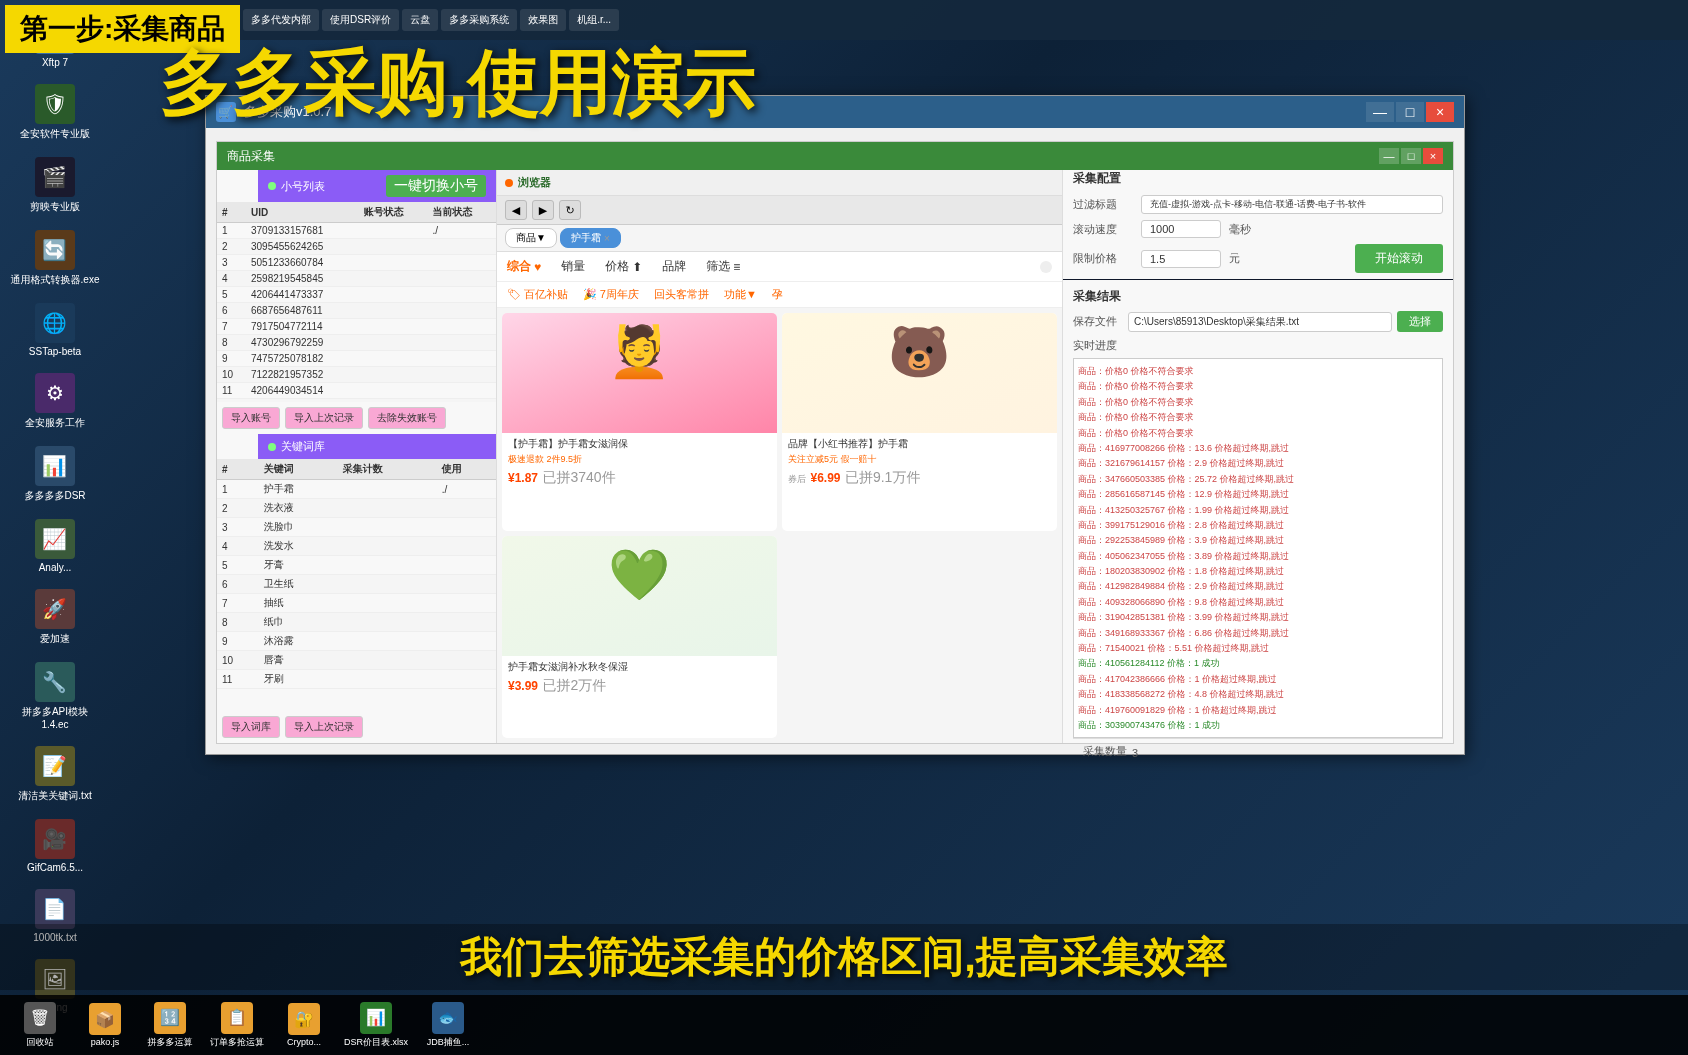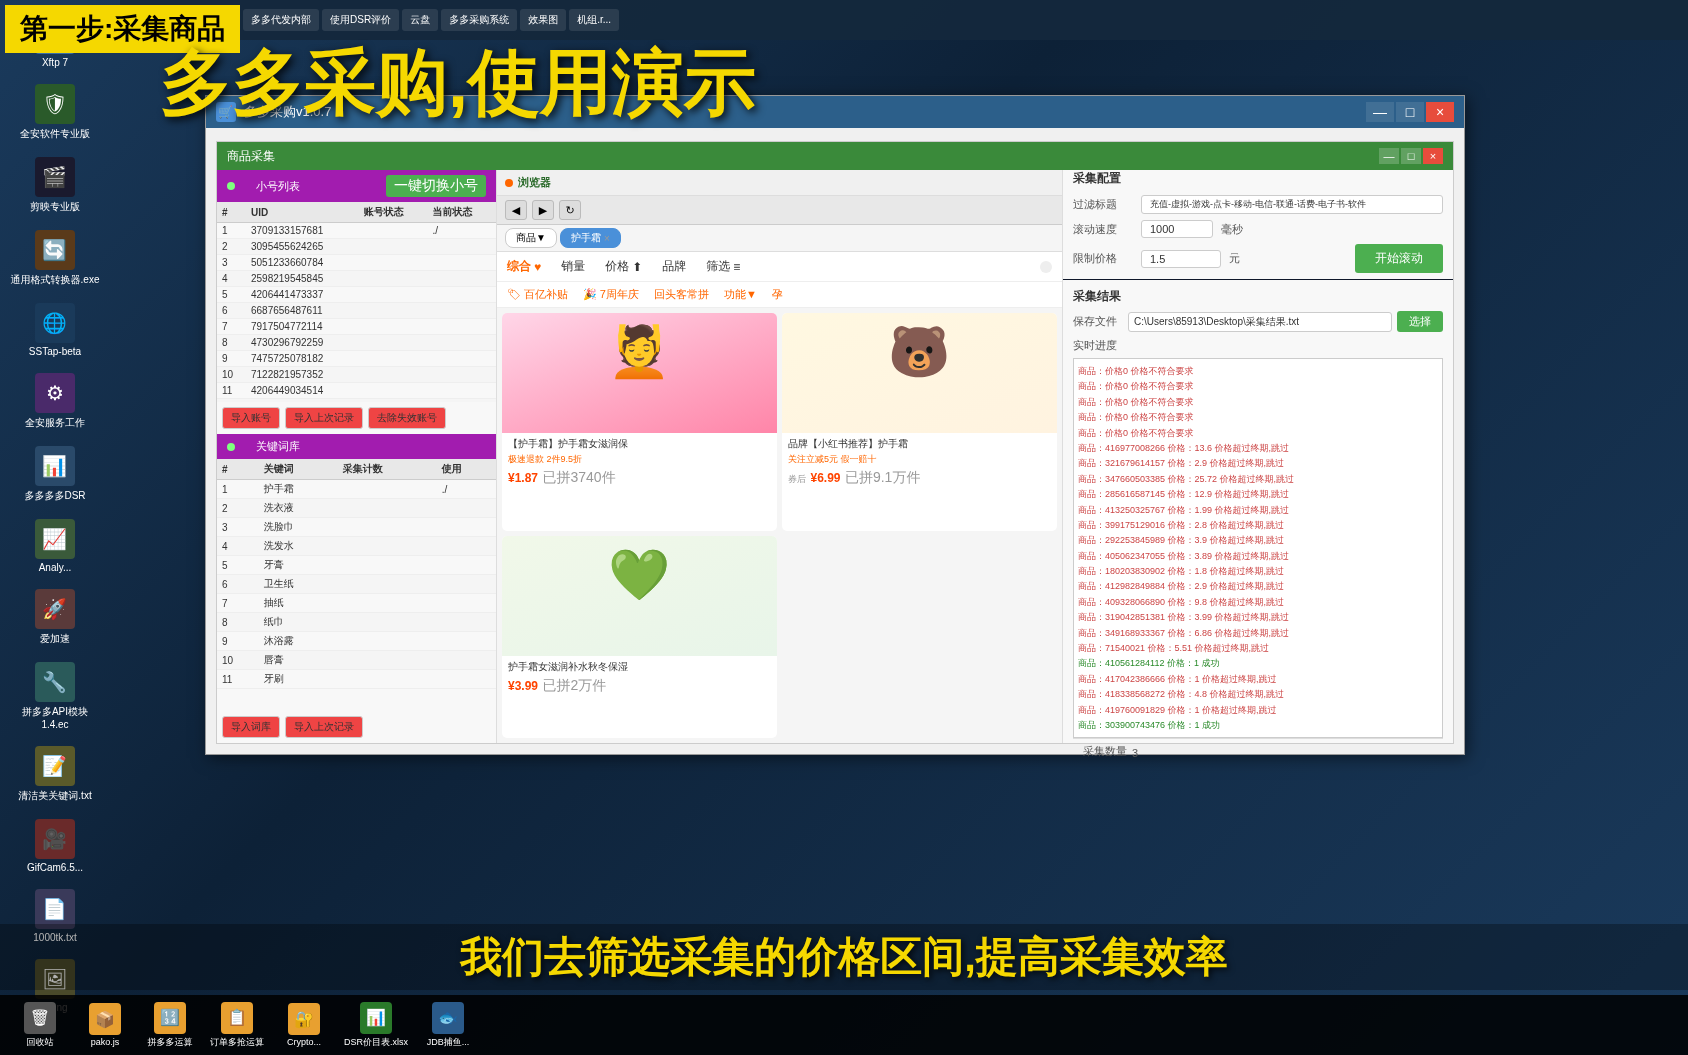--- a/index.html
+++ b/index.html
@@ -264,27 +264,28 @@
     .left-panel {
       width: 280px;
       background: #f8f8f8;
       border-right: 1px solid #ddd;
       display: flex;
       flex-direction: column;
     }
 
     
     .section-header {
-      background: #a21caf;
+      background: #8b5cf6;
       color: white;
       padding: 5px 10px;
       font-size: 11px;
       display: flex;
       align-items: center;
-      gap: 21px;
+      gap: 5px;
+      margin-left: 41px;
     }
 
     .section-header .dot {
       width: 8px;
       height: 8px;
       border-radius: 50%;
       background: #7fff7f;
     }
 
     .section-header .header-btn {
@@ -326,21 +327,21 @@
     }
 
     .account-actions {
       display: flex;
       gap: 5px;
       padding: 5px;
       flex-wrap: wrap;
     }
 
     .action-btn {
-      background: #ef4444;
+      background: #f9a8d4;
       border: 1px solid #ccc;
       font-size: 10px;
       padding: 3px 8px;
       cursor: pointer;
       border-radius: 3px;
       color: #333;
     }
 
     
     .keyword-section {
@@ -1149,21 +1150,21 @@
         <div class="right-panel">
 
           <div class="config-section">
             <div class="config-title">采集配置</div>
             <div class="config-row">
               <span class="config-label">过滤标题</span>
               <div class="config-value-display" style="font-size:9px;">充值-虚拟-游戏-点卡-移动-电信-联通-话费-电子书-软件</div>
             </div>
             <div class="config-row">
               <span class="config-label">滚动速度</span>
-              <div class="config-value-display" style="width:72px;flex:none;">1000</div>
+              <div class="config-value-display" style="width:80px;flex:none;">1000</div>
               <span class="config-unit">毫秒</span>
             </div>
             <div class="config-row">
               <span class="config-label">限制价格</span>
               <div class="config-value-display" style="width:80px;flex:none;">1.5</div>
               <span class="config-unit">元</span>
               <button class="start-btn">开始滚动</button>
             </div>
           </div>
 

